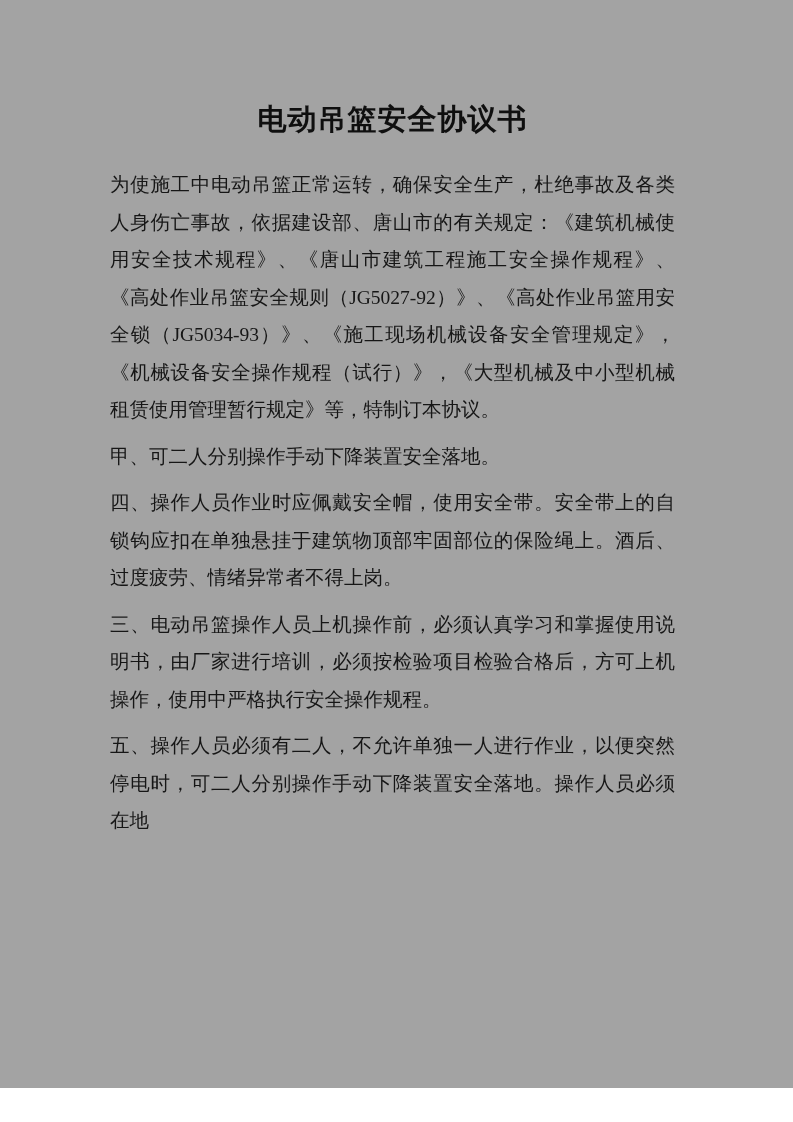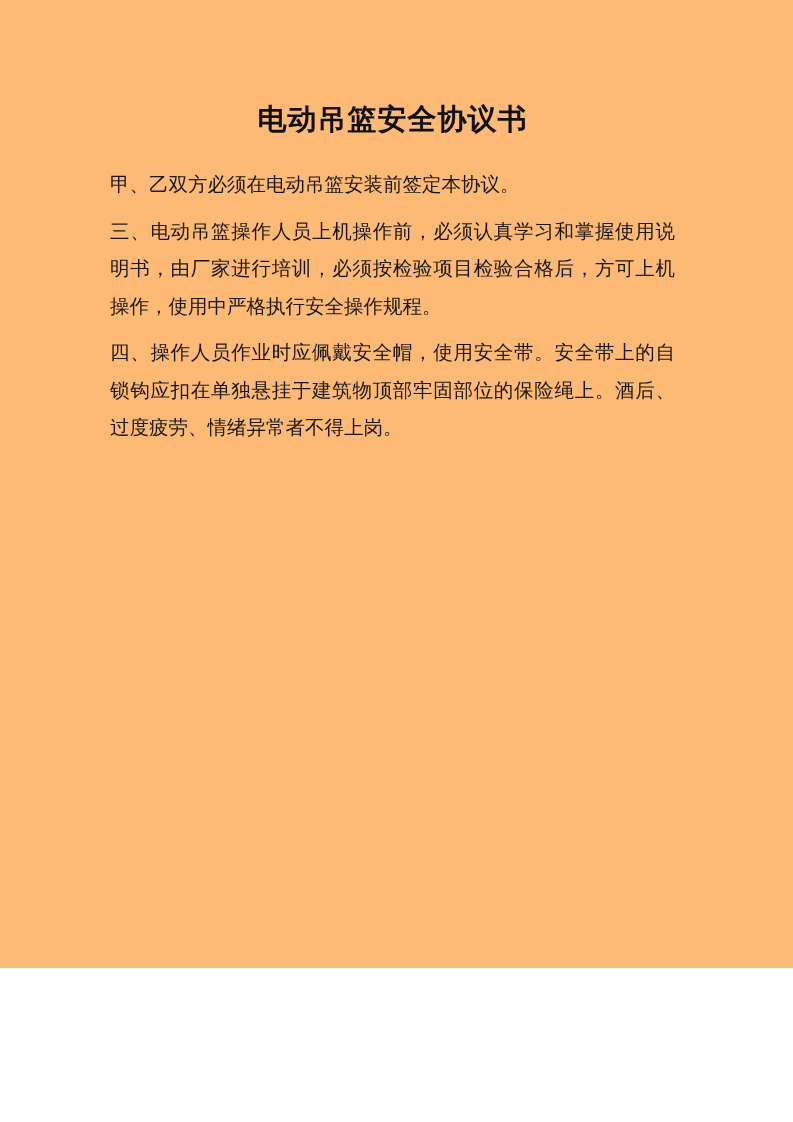--- a/index.html
+++ b/index.html
@@ -10,22 +10,22 @@
   body {
     width: 793px;
     height: 1122px;
     overflow: hidden;
     font-family: "Liberation Serif", "DejaVu Serif", serif;
     color: #141414;
   }
   .page {
     box-sizing: border-box;
     width: 793px;
-    height: 968px;
-    background: #fdba74;
+    height: 1088px;
+    background: #a3a3a3;
     padding: 101px 118px 0 110px;
   }
   .doc-title {
     margin: 0 0 29px 0;
     font-size: 29px;
     line-height: 36px;
     font-weight: bold;
     text-align: center;
     letter-spacing: 1px;
     color: #0f0f0f;
@@ -44,17 +44,19 @@
   .doc-body p:last-child {
     margin-bottom: 0;
   }
 </style>
 </head>
 <body>
 
 <div class="page">
   <h1 class="doc-title">电动吊篮安全协议书</h1>
   <div class="doc-body">
-    <p>甲、乙双方必须在电动吊篮安装前签定本协议。</p>
+    <p>为使施工中电动吊篮正常运转，确保安全生产，杜绝事故及各类人身伤亡事故，依据建设部、唐山市的有关规定：《建筑机械使用安全技术规程》、《唐山市建筑工程施工安全操作规程》、《高处作业吊篮安全规则（JG5027-92）》、《高处作业吊篮用安全锁（JG5034-93）》、《施工现场机械设备安全管理规定》，《机械设备安全操作规程（试行）》，《大型机械及中小型机械租赁使用管理暂行规定》等，特制订本协议。</p>
+    <p>甲、可二人分别操作手动下降装置安全落地。</p>
+    <p>四、操作人员作业时应佩戴安全帽，使用安全带。安全带上的自锁钩应扣在单独悬挂于建筑物顶部牢固部位的保险绳上。酒后、过度疲劳、情绪异常者不得上岗。</p>
     <p>三、电动吊篮操作人员上机操作前，必须认真学习和掌握使用说明书，由厂家进行培训，必须按检验项目检验合格后，方可上机操作，使用中严格执行安全操作规程。</p>
-    <p>四、操作人员作业时应佩戴安全帽，使用安全带。安全带上的自锁钩应扣在单独悬挂于建筑物顶部牢固部位的保险绳上。酒后、过度疲劳、情绪异常者不得上岗。</p>
+    <p>五、操作人员必须有二人，不允许单独一人进行作业，以便突然停电时，可二人分别操作手动下降装置安全落地。操作人员必须在地</p>
   </div>
 </div>
 
 </body></html>

